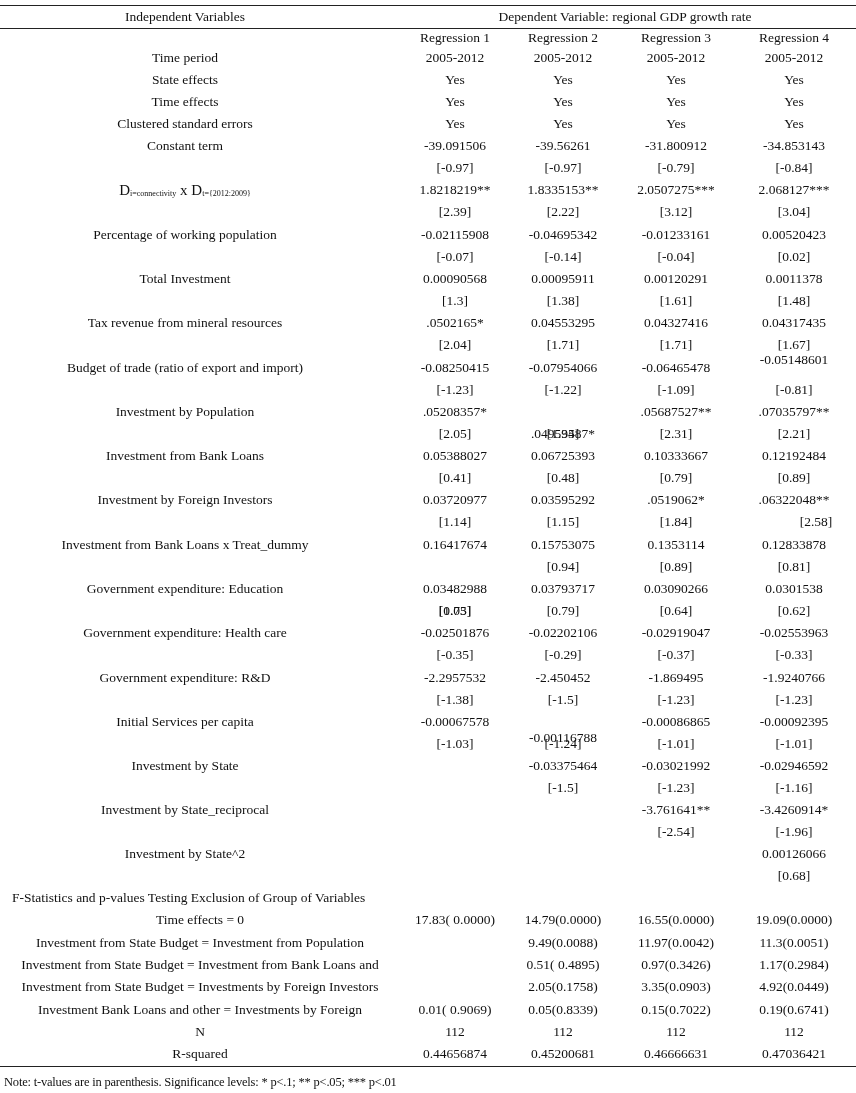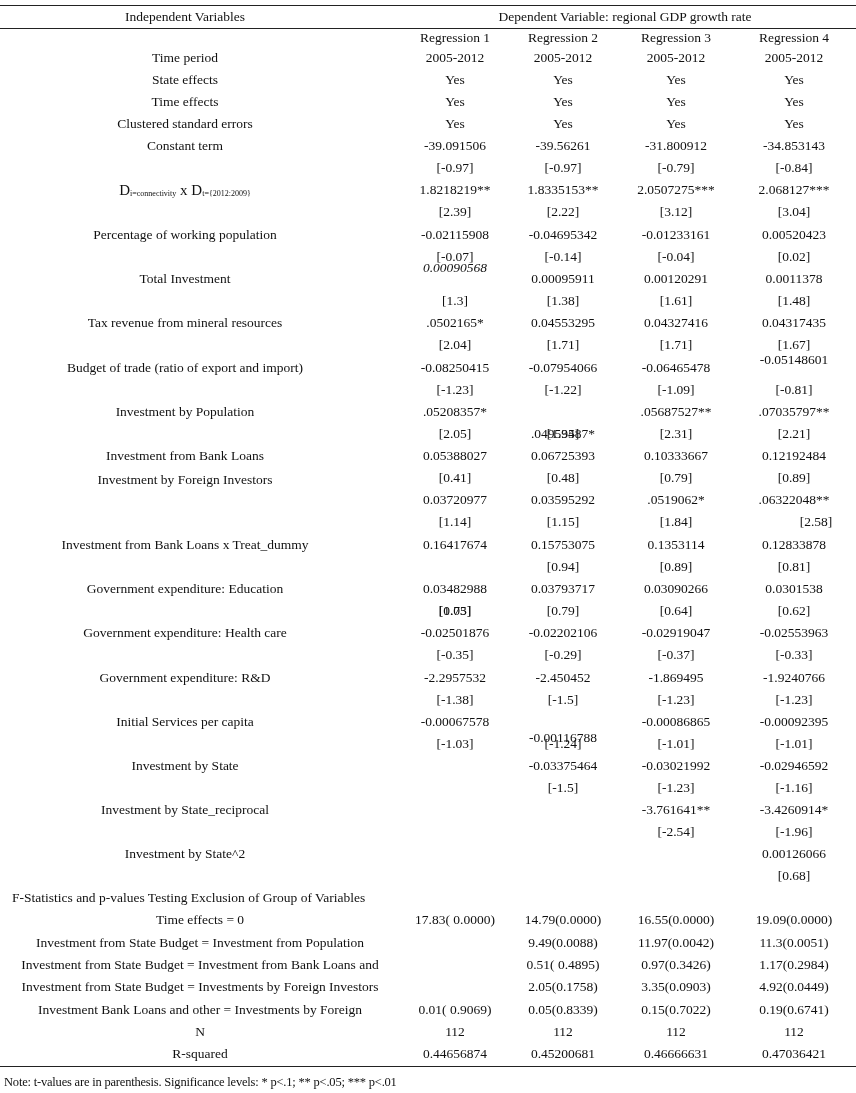--- a/index.html
+++ b/index.html
@@ -67,21 +67,21 @@
       <div class="t" style="left: 185px; top: 235px;">Percentage of working population</div>
       <div class="t" style="left: 455px; top: 235px;">-0.02115908</div>
       <div class="t" style="left: 563px; top: 235px;">-0.04695342</div>
       <div class="t" style="left: 676px; top: 235px;">-0.01233161</div>
       <div class="t" style="left: 794px; top: 235px;">0.00520423</div>
       <div class="t" style="left: 455px; top: 257px;">[-0.07]</div>
       <div class="t" style="left: 563px; top: 257px;">[-0.14]</div>
       <div class="t" style="left: 676px; top: 257px;">[-0.04]</div>
       <div class="t" style="left: 794px; top: 257px;">[0.02]</div>
       <div class="t" style="left: 185px; top: 279px;">Total Investment</div>
-      <div class="t" style="left: 455px; top: 268px; font-style: italic;">0.00090568</div>
+      <div class="t" style="left: 455px; top: 279px;">0.00090568</div>
       <div class="t" style="left: 563px; top: 279px;">0.00095911</div>
       <div class="t" style="left: 676px; top: 279px;">0.00120291</div>
       <div class="t" style="left: 794px; top: 279px;">0.0011378</div>
       <div class="t" style="left: 455px; top: 301px;">[1.3]</div>
       <div class="t" style="left: 563px; top: 301px;">[1.38]</div>
       <div class="t" style="left: 676px; top: 301px;">[1.61]</div>
       <div class="t" style="left: 794px; top: 301px;">[1.48]</div>
       <div class="t" style="left: 185px; top: 323px;">Tax revenue from mineral resources</div>
       <div class="t" style="left: 455px; top: 323px;">.0502165*</div>
       <div class="t" style="left: 563px; top: 323px;">0.04553295</div>
@@ -111,21 +111,21 @@
       <div class="t" style="left: 794px; top: 434px;">[2.21]</div>
       <div class="t" style="left: 185px; top: 456px;">Investment from Bank Loans</div>
       <div class="t" style="left: 455px; top: 456px;">0.05388027</div>
       <div class="t" style="left: 563px; top: 456px;">0.06725393</div>
       <div class="t" style="left: 676px; top: 456px;">0.10333667</div>
       <div class="t" style="left: 794px; top: 456px;">0.12192484</div>
       <div class="t" style="left: 455px; top: 478px;">[0.41]</div>
       <div class="t" style="left: 563px; top: 478px;">[0.48]</div>
       <div class="t" style="left: 676px; top: 478px;">[0.79]</div>
       <div class="t" style="left: 794px; top: 478px;">[0.89]</div>
-      <div class="t" style="left: 185px; top: 480px; text-align: center;">Investment by Foreign Investors</div>
+      <div class="t" style="left: 185px; top: 500px; text-align: center;">Investment by Foreign Investors</div>
       <div class="t" style="left: 455px; top: 500px;">0.03720977</div>
       <div class="t" style="left: 563px; top: 500px;">0.03595292</div>
       <div class="t" style="left: 676px; top: 500px;">.0519062*</div>
       <div class="t" style="left: 794px; top: 500px;">.06322048**</div>
       <div class="t" style="left: 455px; top: 522px;">[1.14]</div>
       <div class="t" style="left: 563px; top: 522px;">[1.15]</div>
       <div class="t" style="left: 676px; top: 522px;">[1.84]</div>
       <div class="t" style="left: 794px; top: 522px; padding-left: 44px;">[2.58]</div>
       <div class="t" style="left: 185px; top: 545px;">Investment from Bank Loans x Treat_dummy</div>
       <div class="t" style="left: 455px; top: 545px;">0.16417674</div>

